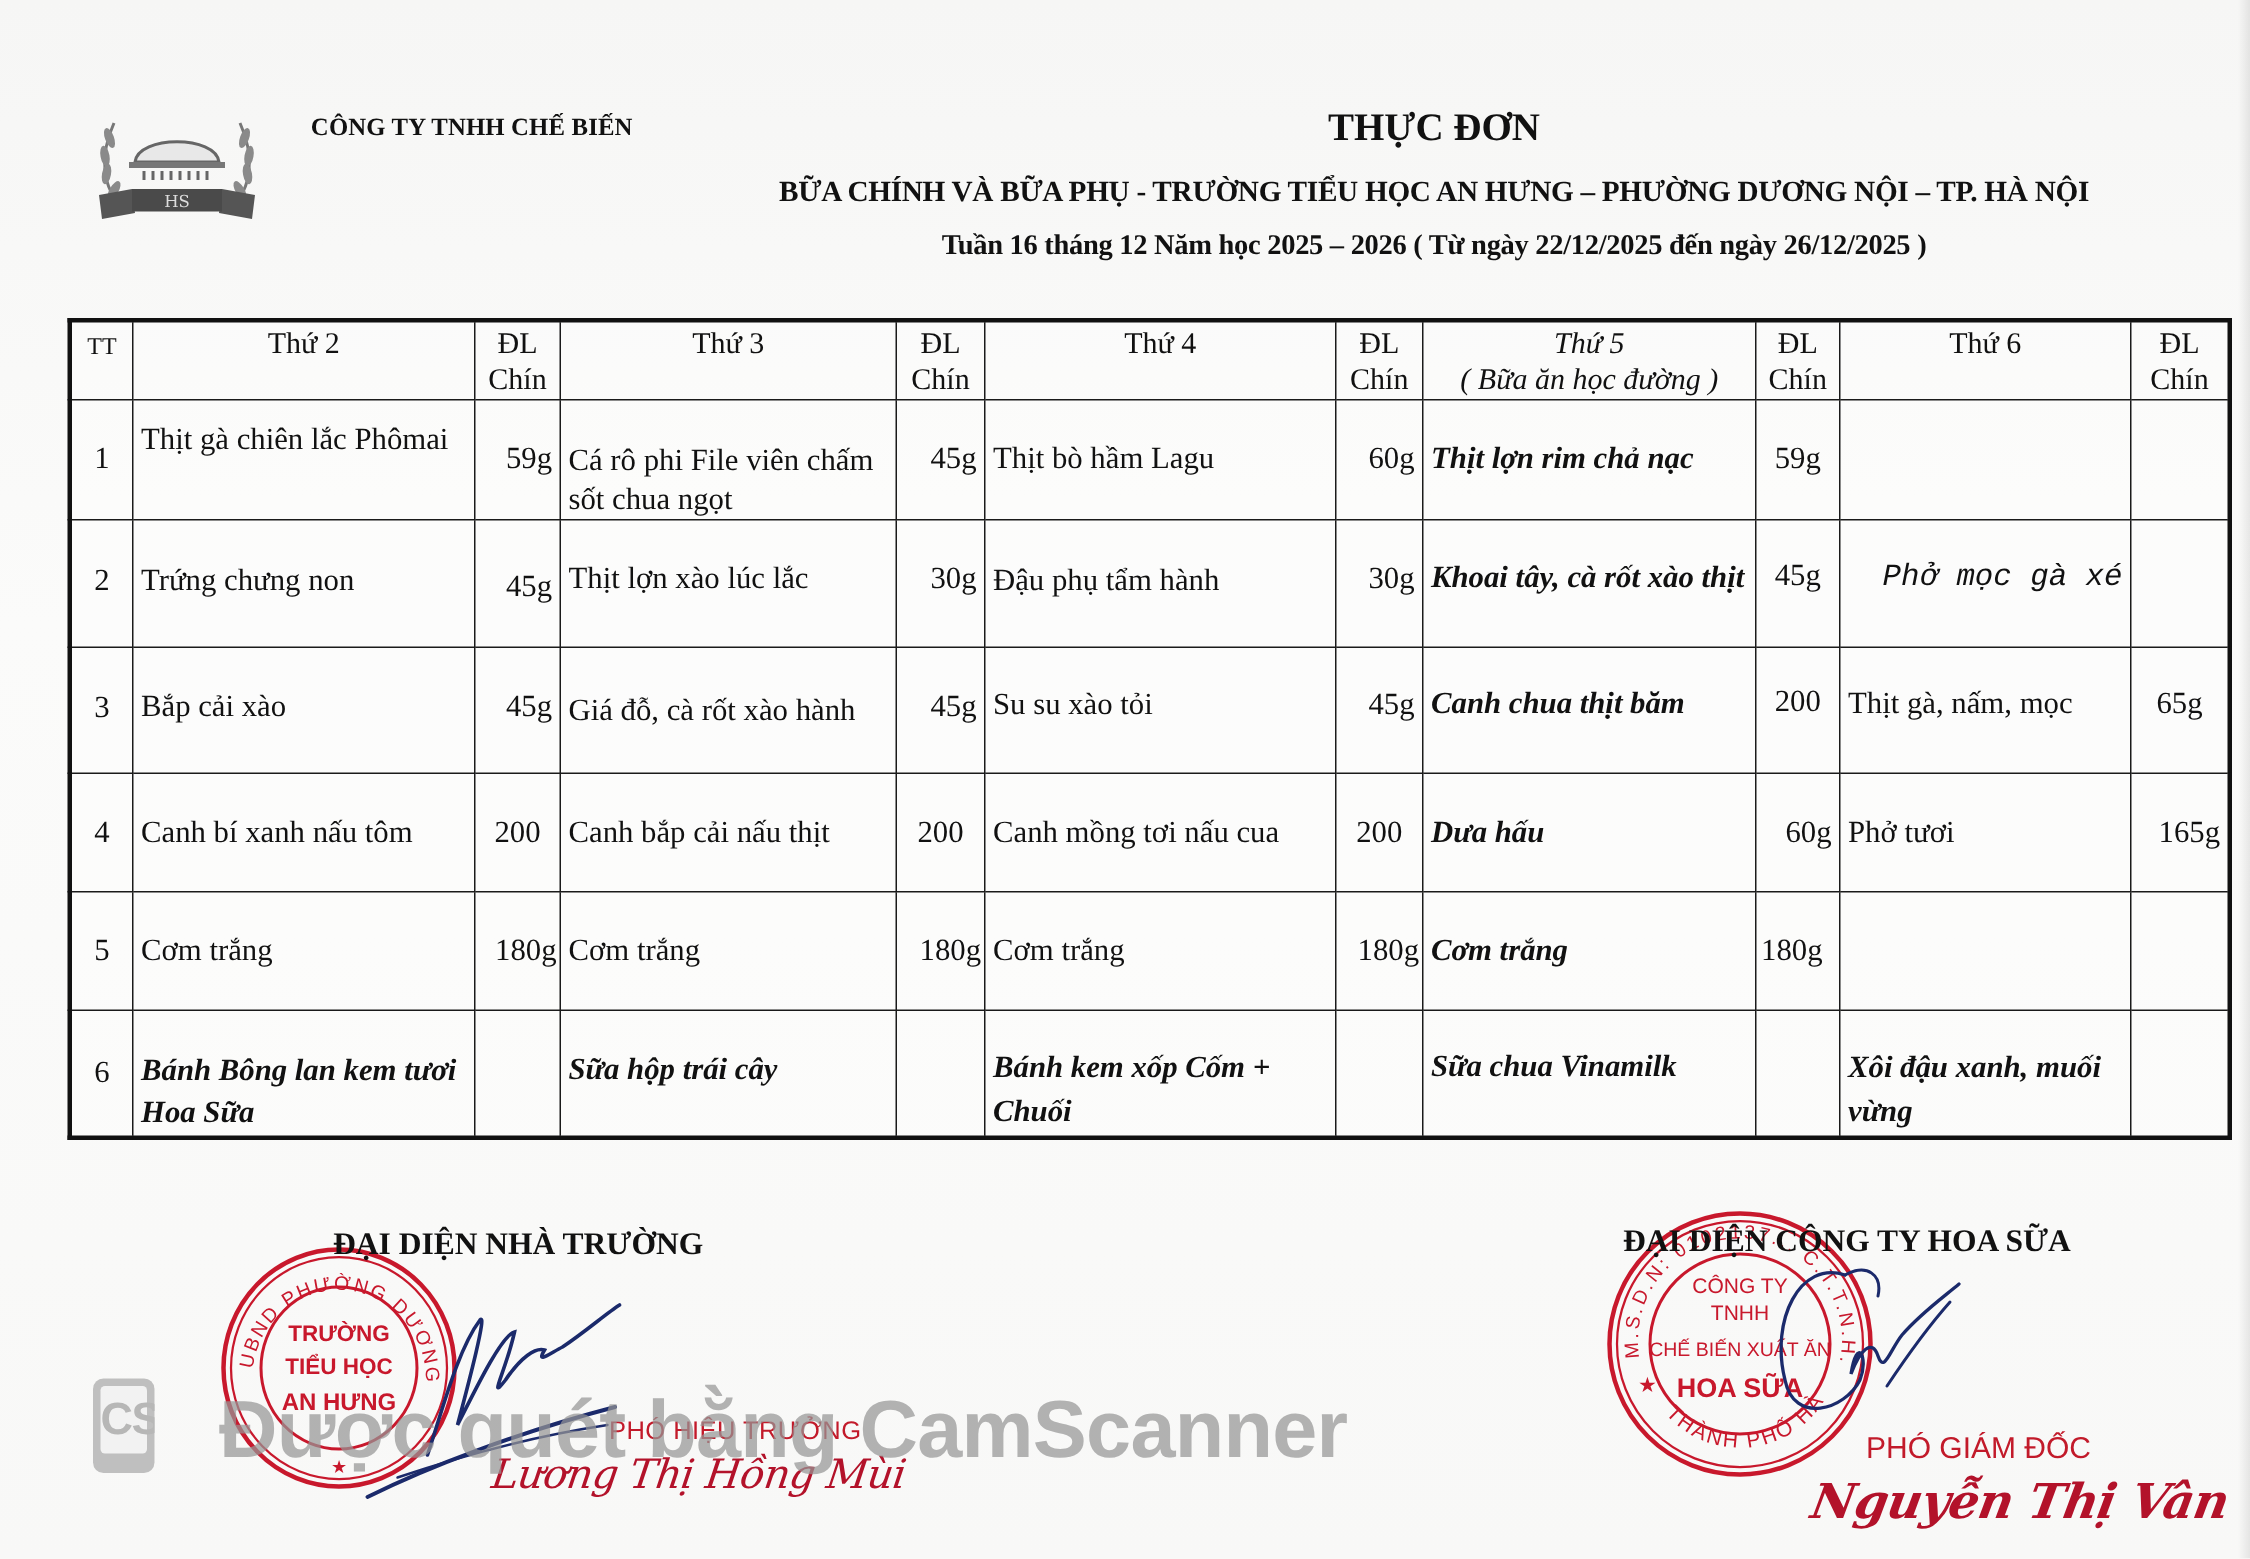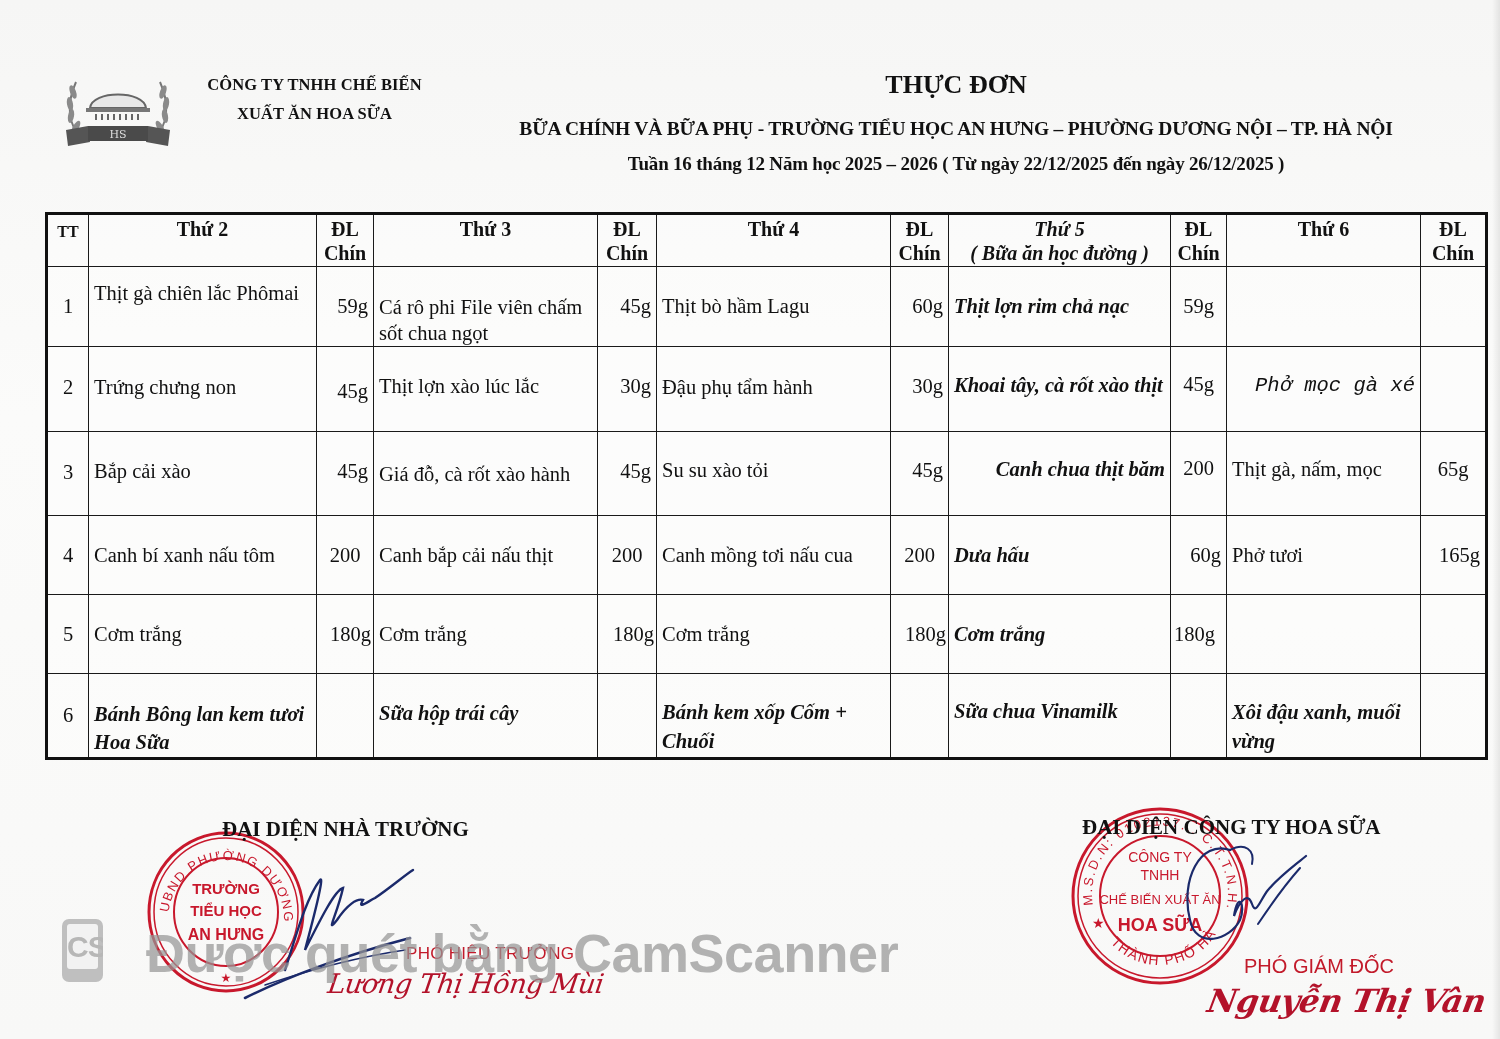--- a/index.html
+++ b/index.html
@@ -94,21 +94,21 @@
     }
     table.menu td, table.menu th {
       border: 1.6px solid #1a1a1a;
       padding: 0 5px;
       font-size: 20.5px;
       line-height: 27px;
       vertical-align: middle;
       overflow: hidden;
     }
     table.menu th {
-      font-weight: bold;
+      font-weight: normal;
       vertical-align: top;
       line-height: 24px;
       padding-top: 2px;
       font-size: 20px;
       margin-left: 12px;
     }
     table.menu th.tt {
       font-size: 16px;
       padding-top: 5px;
     }
@@ -254,21 +254,20 @@
 
     <path d="M6 62 L28 58 L30 74 L8 78 Z" fill="#555"></path>
     <path d="M110 62 L88 58 L86 74 L108 78 Z" fill="#555"></path>
     <rect x="28" y="58" width="60" height="15" fill="#4a4a4a"></rect>
     <text x="58" y="70" text-anchor="middle" font-family="DejaVu Serif, serif" font-size="11" fill="#ddd">HS</text>
   </svg>
 </div>
 
 <div class="company-name">
   <div>CÔNG TY TNHH CHẾ BIẾN</div>
-  <div>XUẤT ĂN HOA SỮA</div>
 </div>
 
 <div class="doc-title">THỰC ĐƠN</div>
 <div class="doc-subtitle">BỮA CHÍNH VÀ BỮA PHỤ - TRƯỜNG TIỂU HỌC AN HƯNG – PHƯỜNG DƯƠNG NỘI – TP. HÀ NỘI</div>
 <div class="doc-week">Tuần 16 tháng 12 Năm học 2025 – 2026 ( Từ ngày 22/12/2025 đến ngày 26/12/2025 )</div>
 
 <table class="menu">
   <colgroup>
     <col style="width:42px">
     <col style="width:228px">
@@ -344,21 +343,21 @@
   </tr>
 
   <tr class="r3">
     <td class="num" style="vertical-align:top;padding-top:27px;">3</td>
     <td class="dish" style="vertical-align:top;padding-top:26px;">Bắp cải xào</td>
     <td class="qty" style="vertical-align:top;padding-top:26px;">45g</td>
     <td class="dish" style="vertical-align:top;padding-top:27px;line-height:30px;">Giá đỗ, cà rốt xào hành</td>
     <td class="qty" style="vertical-align:top;padding-top:26px;">45g</td>
     <td class="dish" style="vertical-align:top;padding-top:25px;">Su su xào tỏi</td>
     <td class="qty" style="vertical-align:top;padding-top:25px;">45g</td>
-    <td class="dish bi" style="vertical-align:top;padding-top:24px;text-align:right;">Canh chua thịt băm</td>
+    <td class="dish bi" style="vertical-align:top;padding-top:24px;">Canh chua thịt băm</td>
     <td class="qty" style="text-align:center;vertical-align:top;padding-top:23px;">200</td>
     <td class="dish" style="vertical-align:top;padding-top:24px;">Thịt gà, nấm, mọc</td>
     <td class="qty" style="text-align:center;vertical-align:top;padding-top:24px;">65g</td>
   </tr>
 
   <tr class="r4">
     <td class="num">4</td>
     <td class="dish">Canh bí xanh nấu tôm</td>
     <td class="qty" style="text-align:center;">200</td>
     <td class="dish">Canh bắp cải nấu thịt</td>

